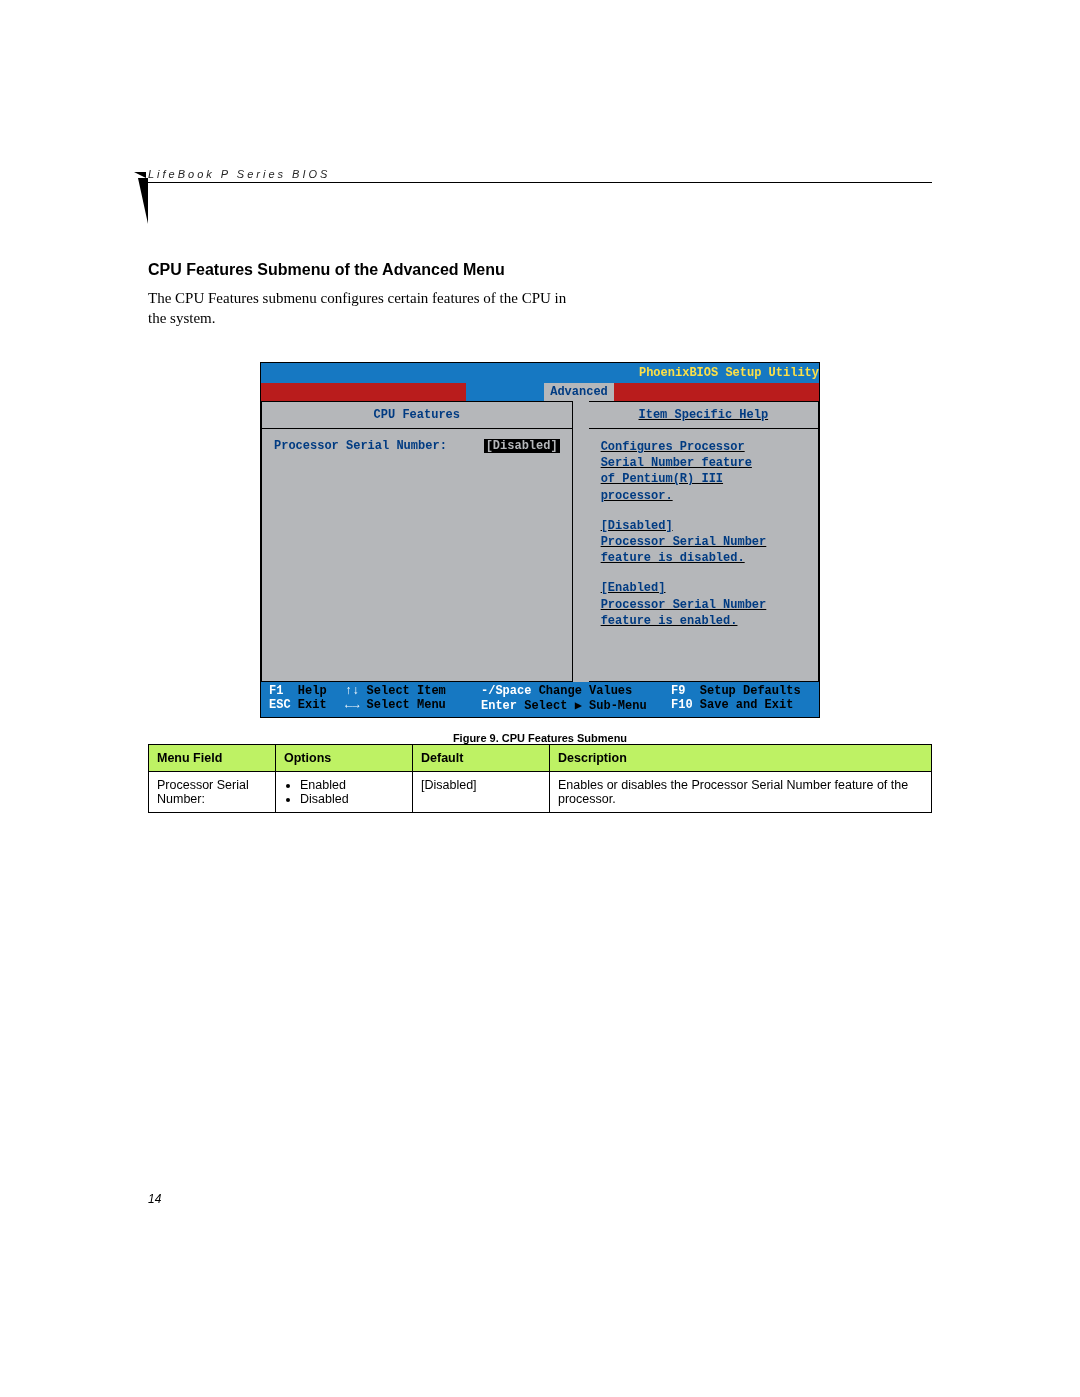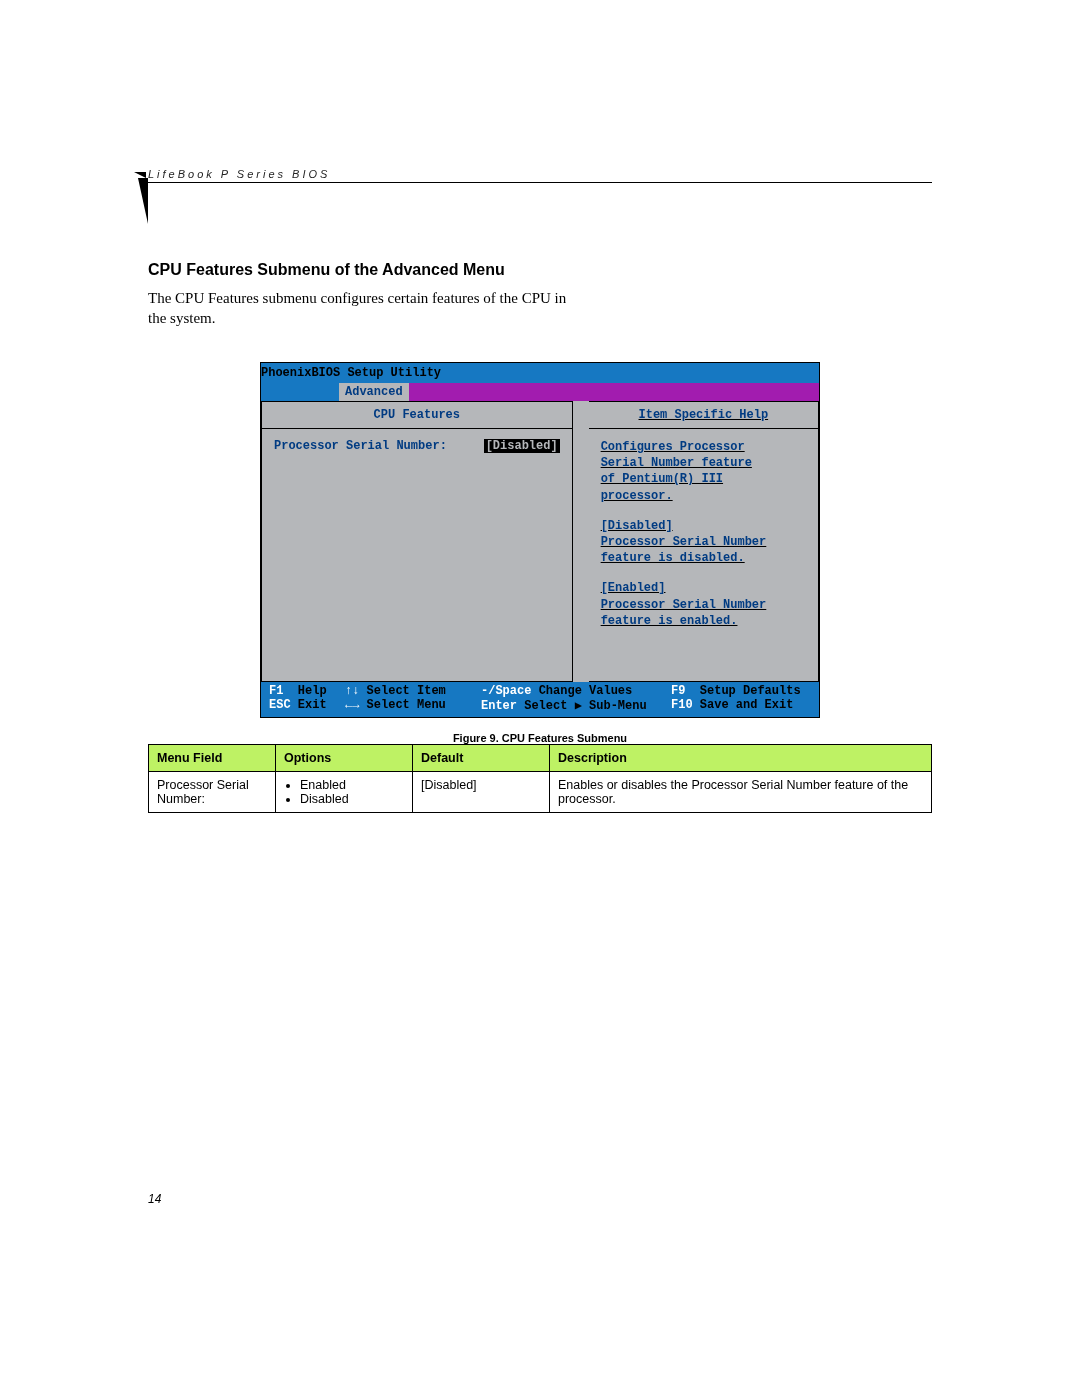--- a/index.html
+++ b/index.html
@@ -65,29 +65,30 @@
     width: 560px;
   }
   .bios {
     font-family: 'Courier New', monospace;
     font-size: 12px;
     background: #b5b7ba;
     border: 1px solid #000;
   }
   .bios-title {
     background: #1678c2;
-    color: #000000;
-    font-weight: bold;
-    text-align: left;
+    color: #fde047;
+    font-weight: bold;
+    text-align: right;
     padding: 3px 0;
   }
   .bios-tabs {
-    background: #a21caf;
+    background: #b91c1c;
     padding: 0;
     display: flex;
+    justify-content: center;
   }
   .tab-spacer-left { width: 78px; background:#1678c2; height:18px;}
   .bios-tab {
     background: #b5b7ba;
     color: #003b82;
     font-weight: bold;
     padding: 1px 6px;
     height:16px;
     line-height:16px;
   }

